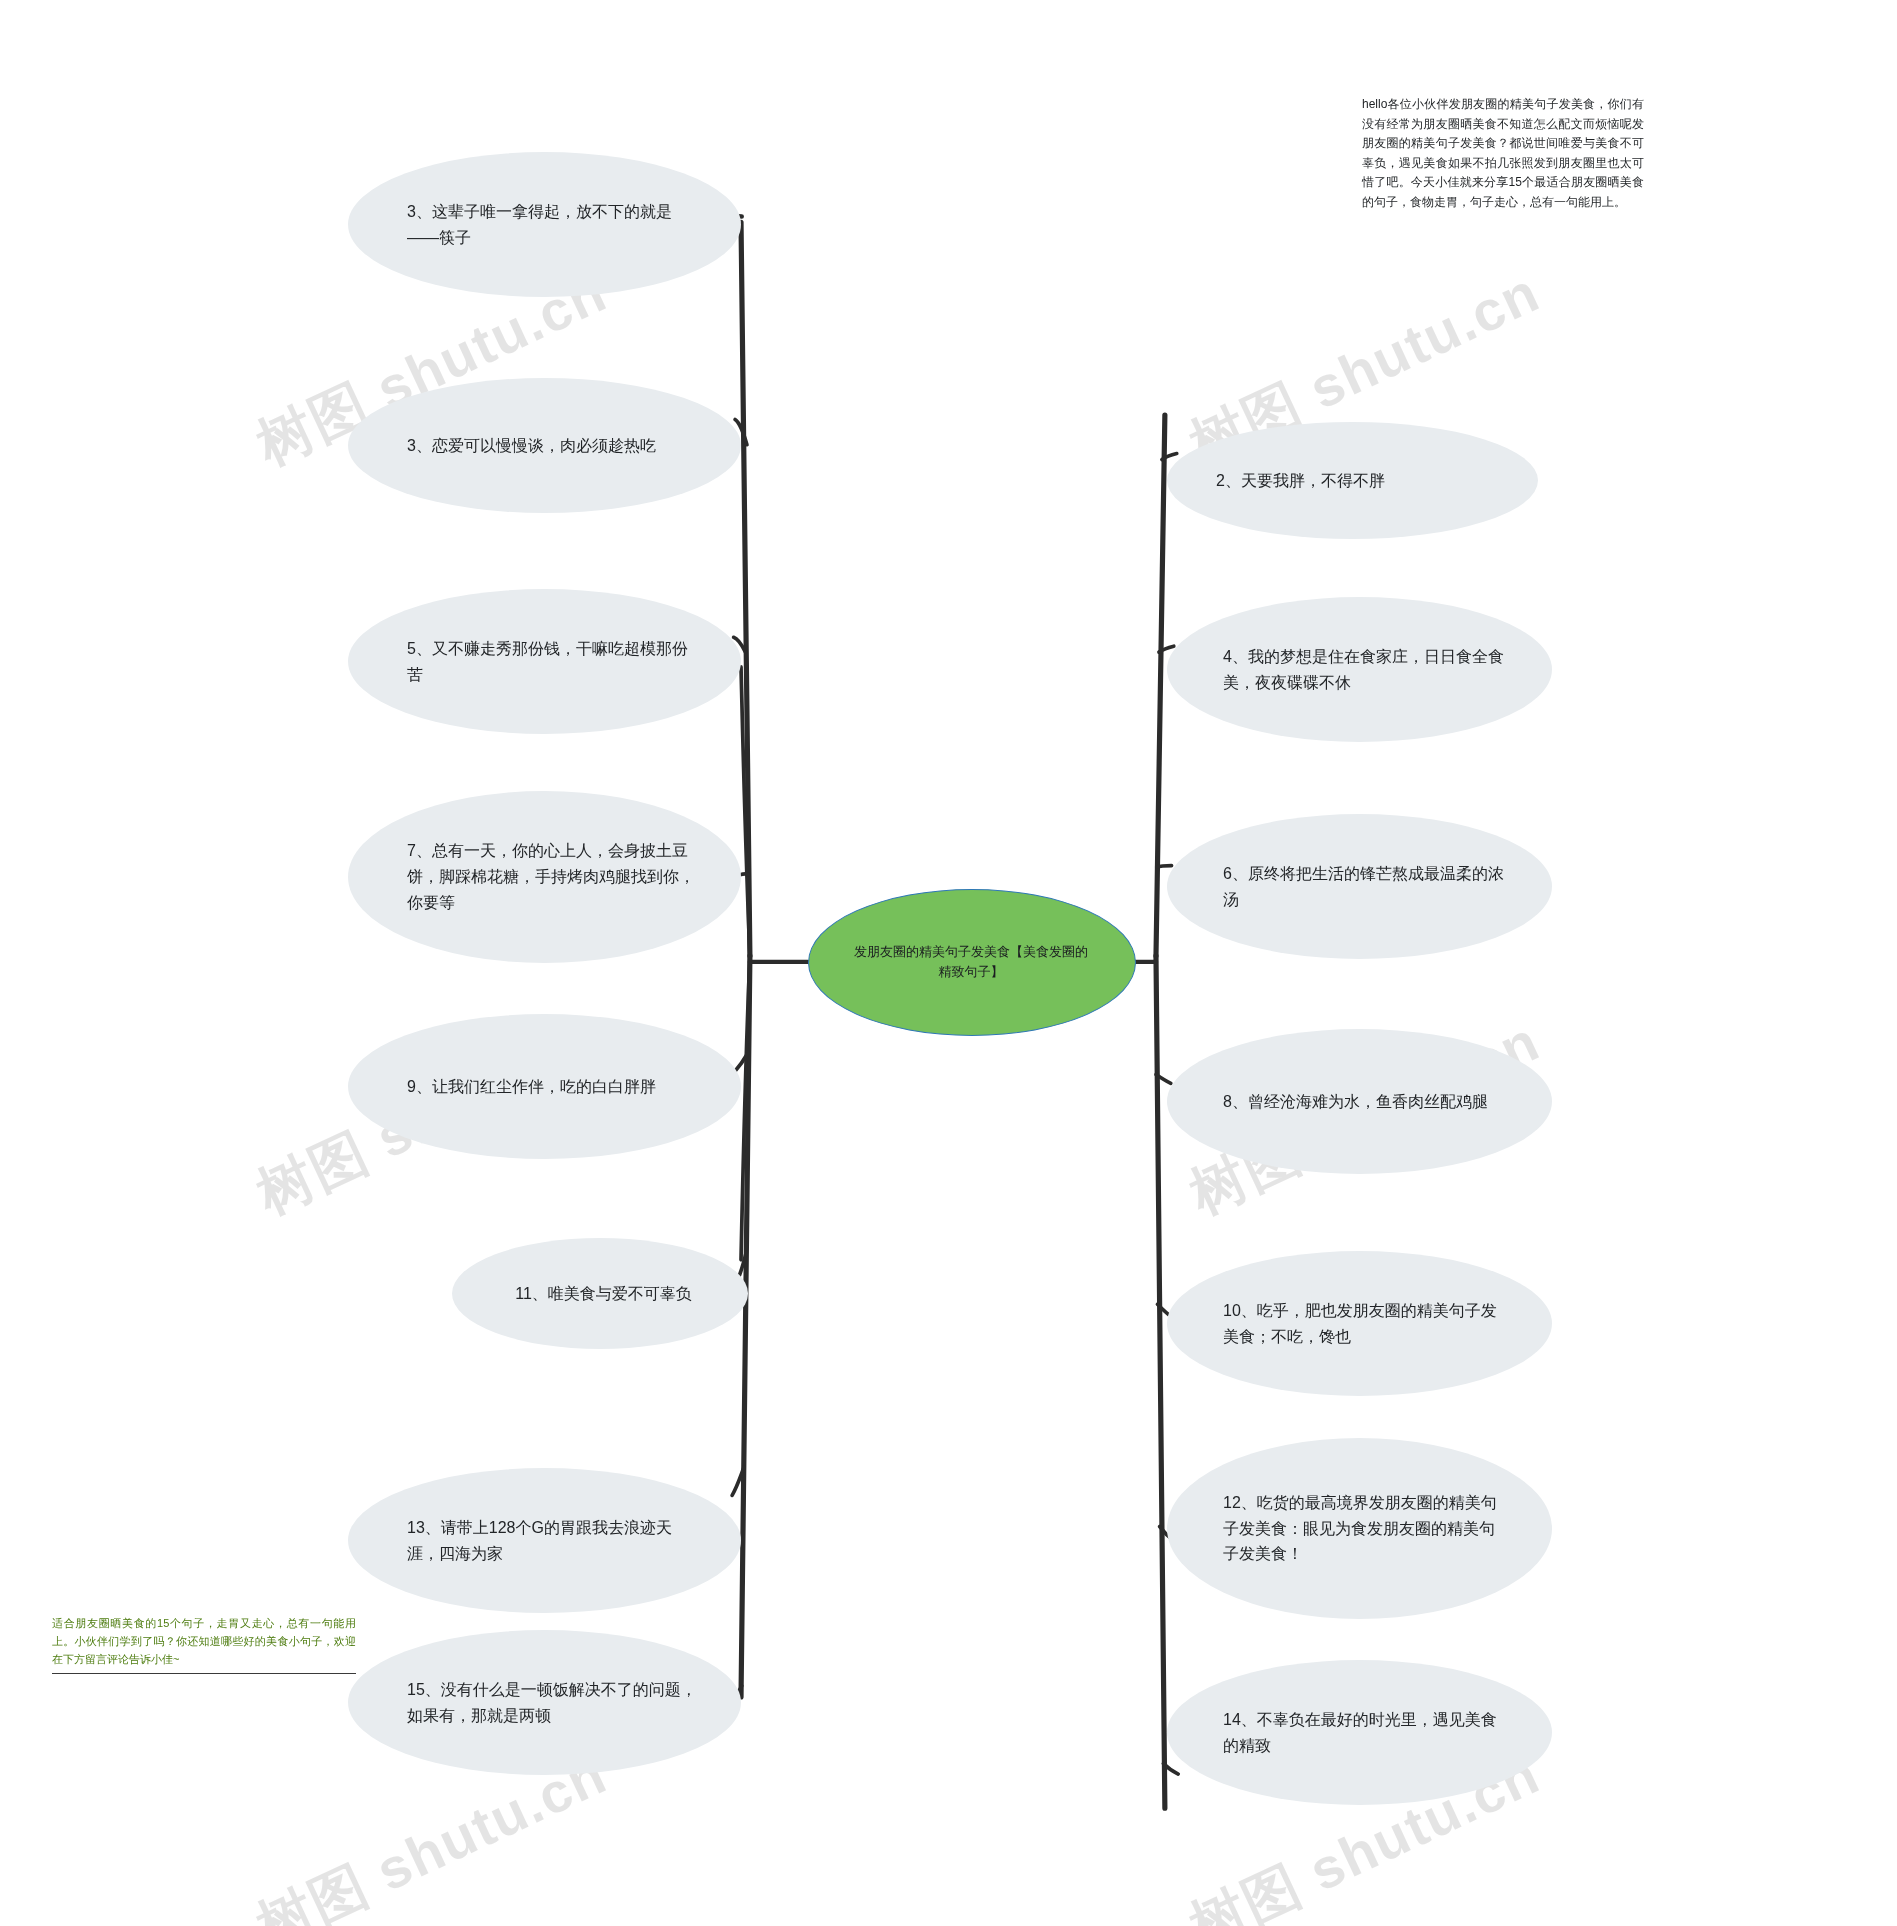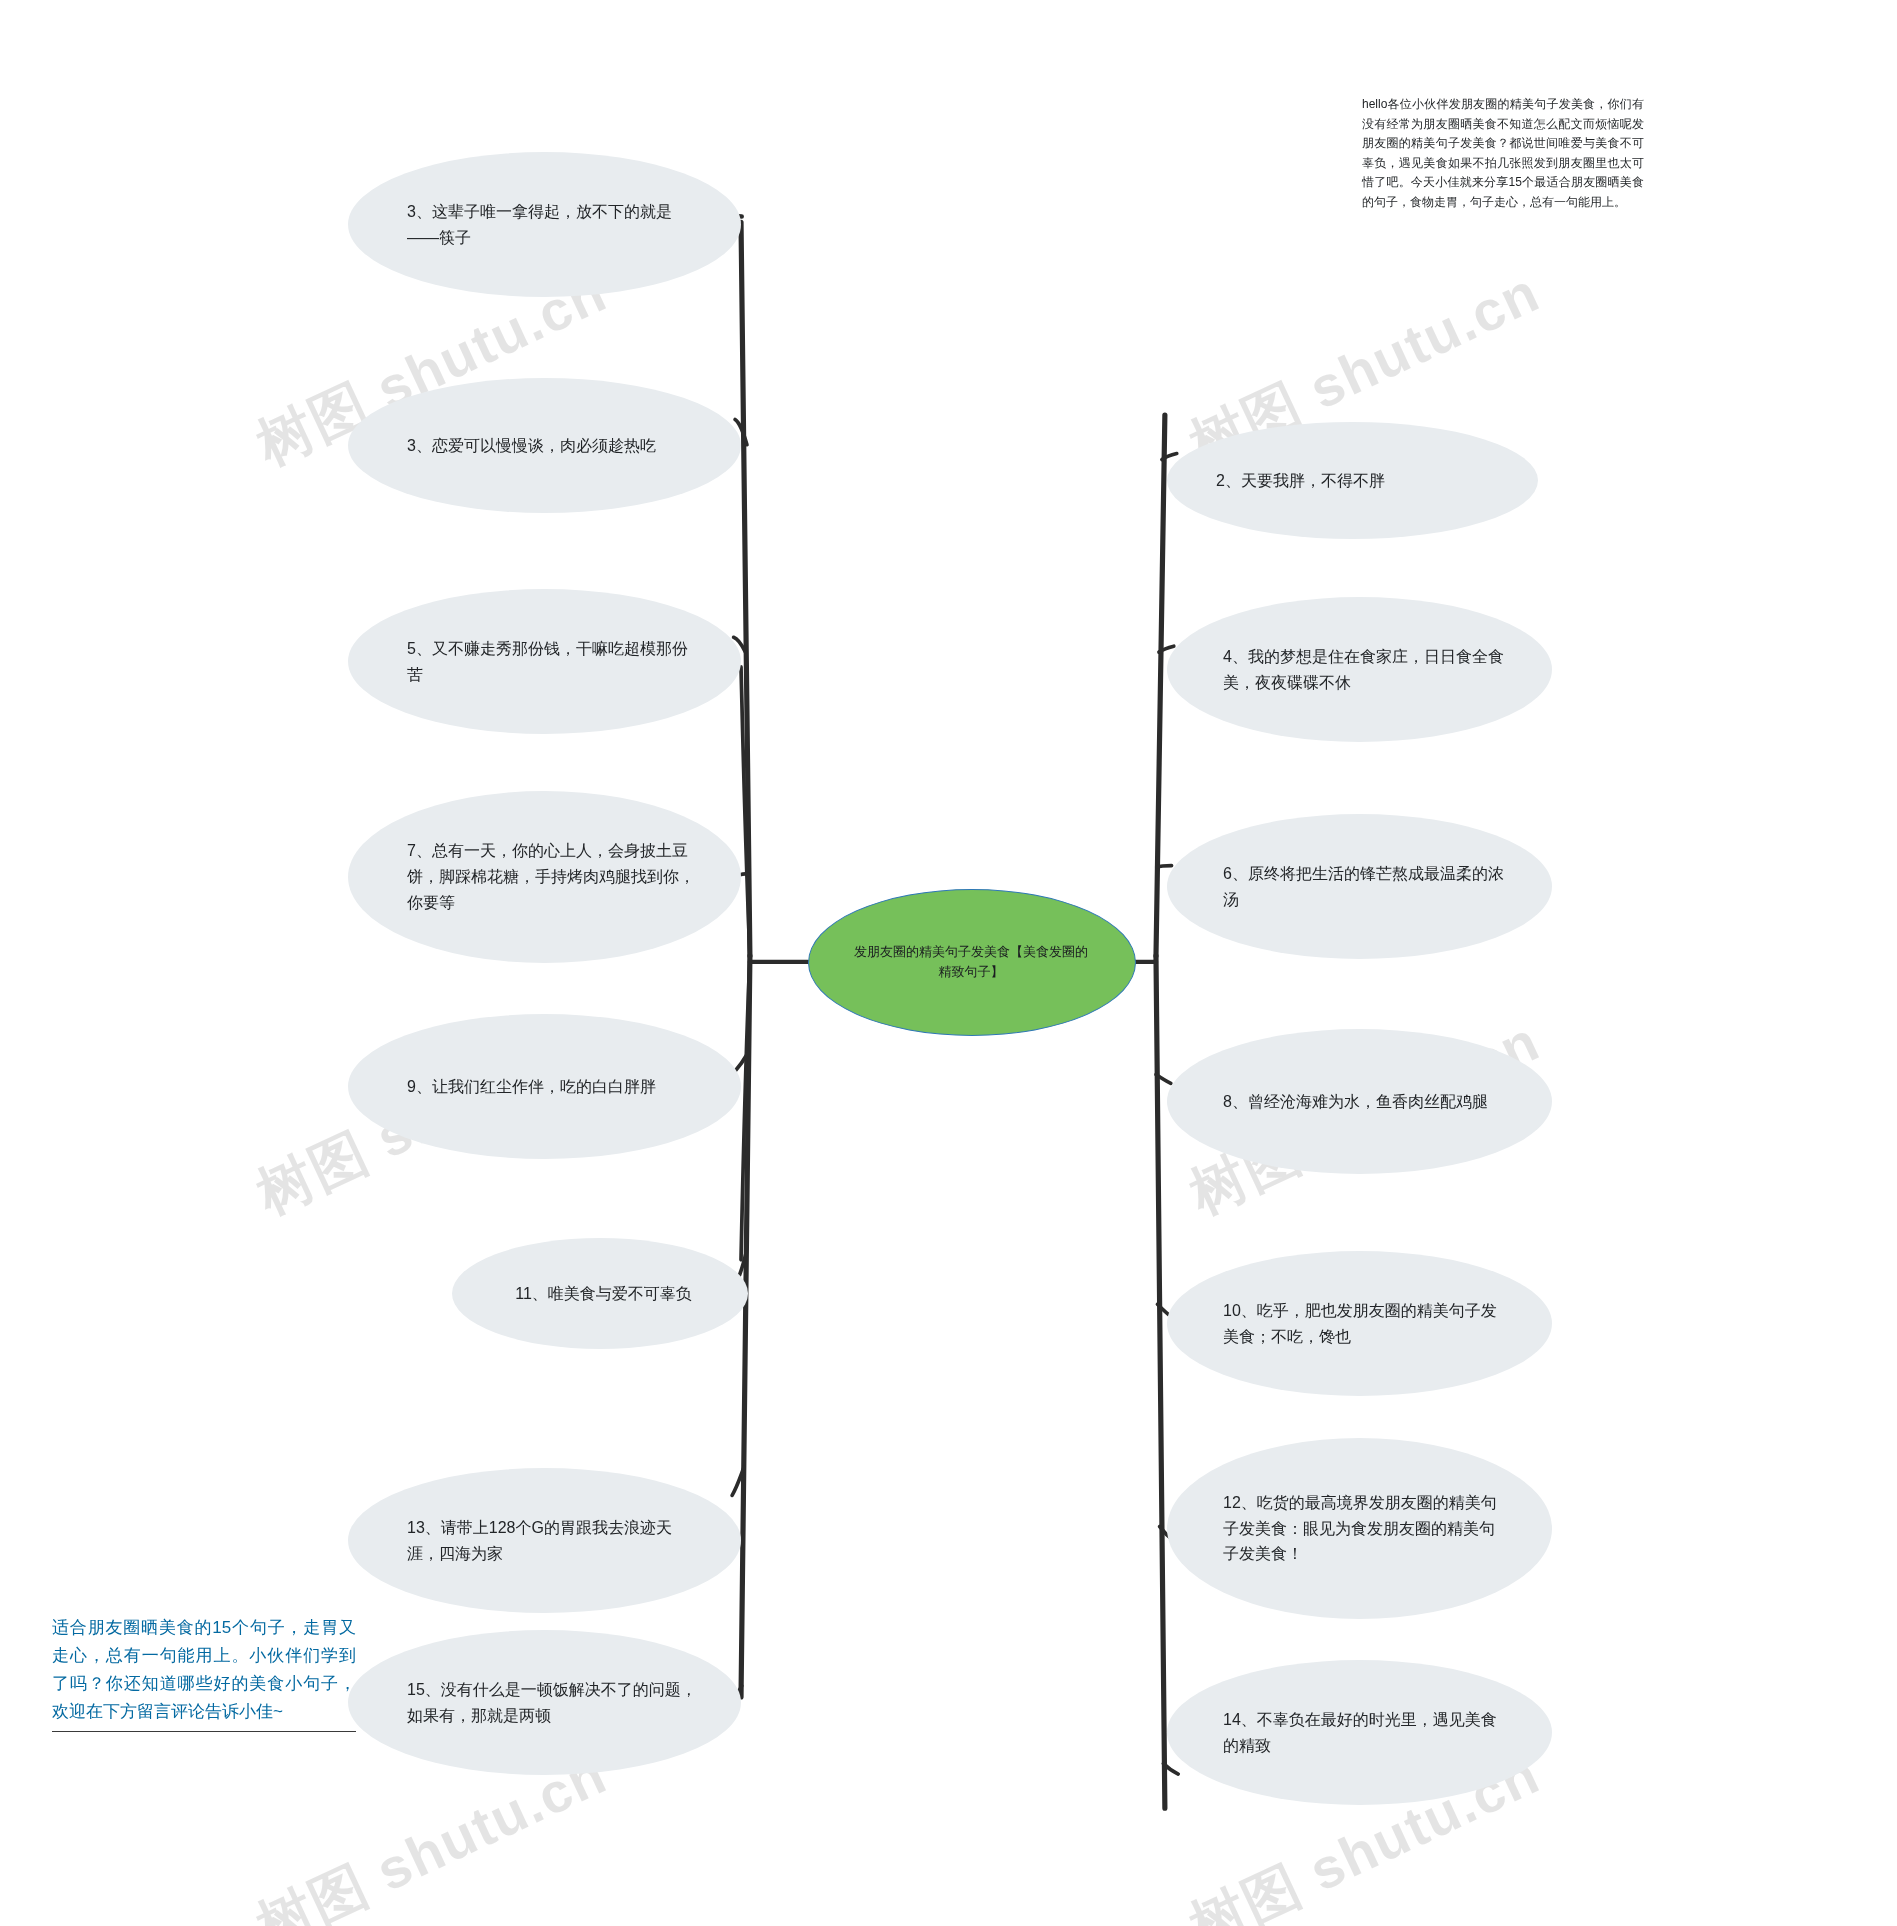--- a/index.html
+++ b/index.html
@@ -71,21 +71,21 @@
   .textblock{position:absolute;z-index:3;color:#1e2124;}
   #intro-text{
     left:1362px;top:95px;width:282px;
     font-size:12px;line-height:1.63;
     text-align:justify;word-break:break-all;
   }
   #outro-block{
     position:absolute;left:52px;top:1614px;width:304px;z-index:3;
   }
   #outro-text{
-    font-size:17px;line-height:1.65;color:#0369a1;
+    font-size:11px;line-height:1.65;color:#4d7c0f;
     text-align:justify;word-break:break-all;
   }
   #outro-rule{
     margin-top:4.4px;width:304px;height:0;
     border-top:1.5px solid #3a3a3a;
   }
 </style>
 </head>
 <body>
 

